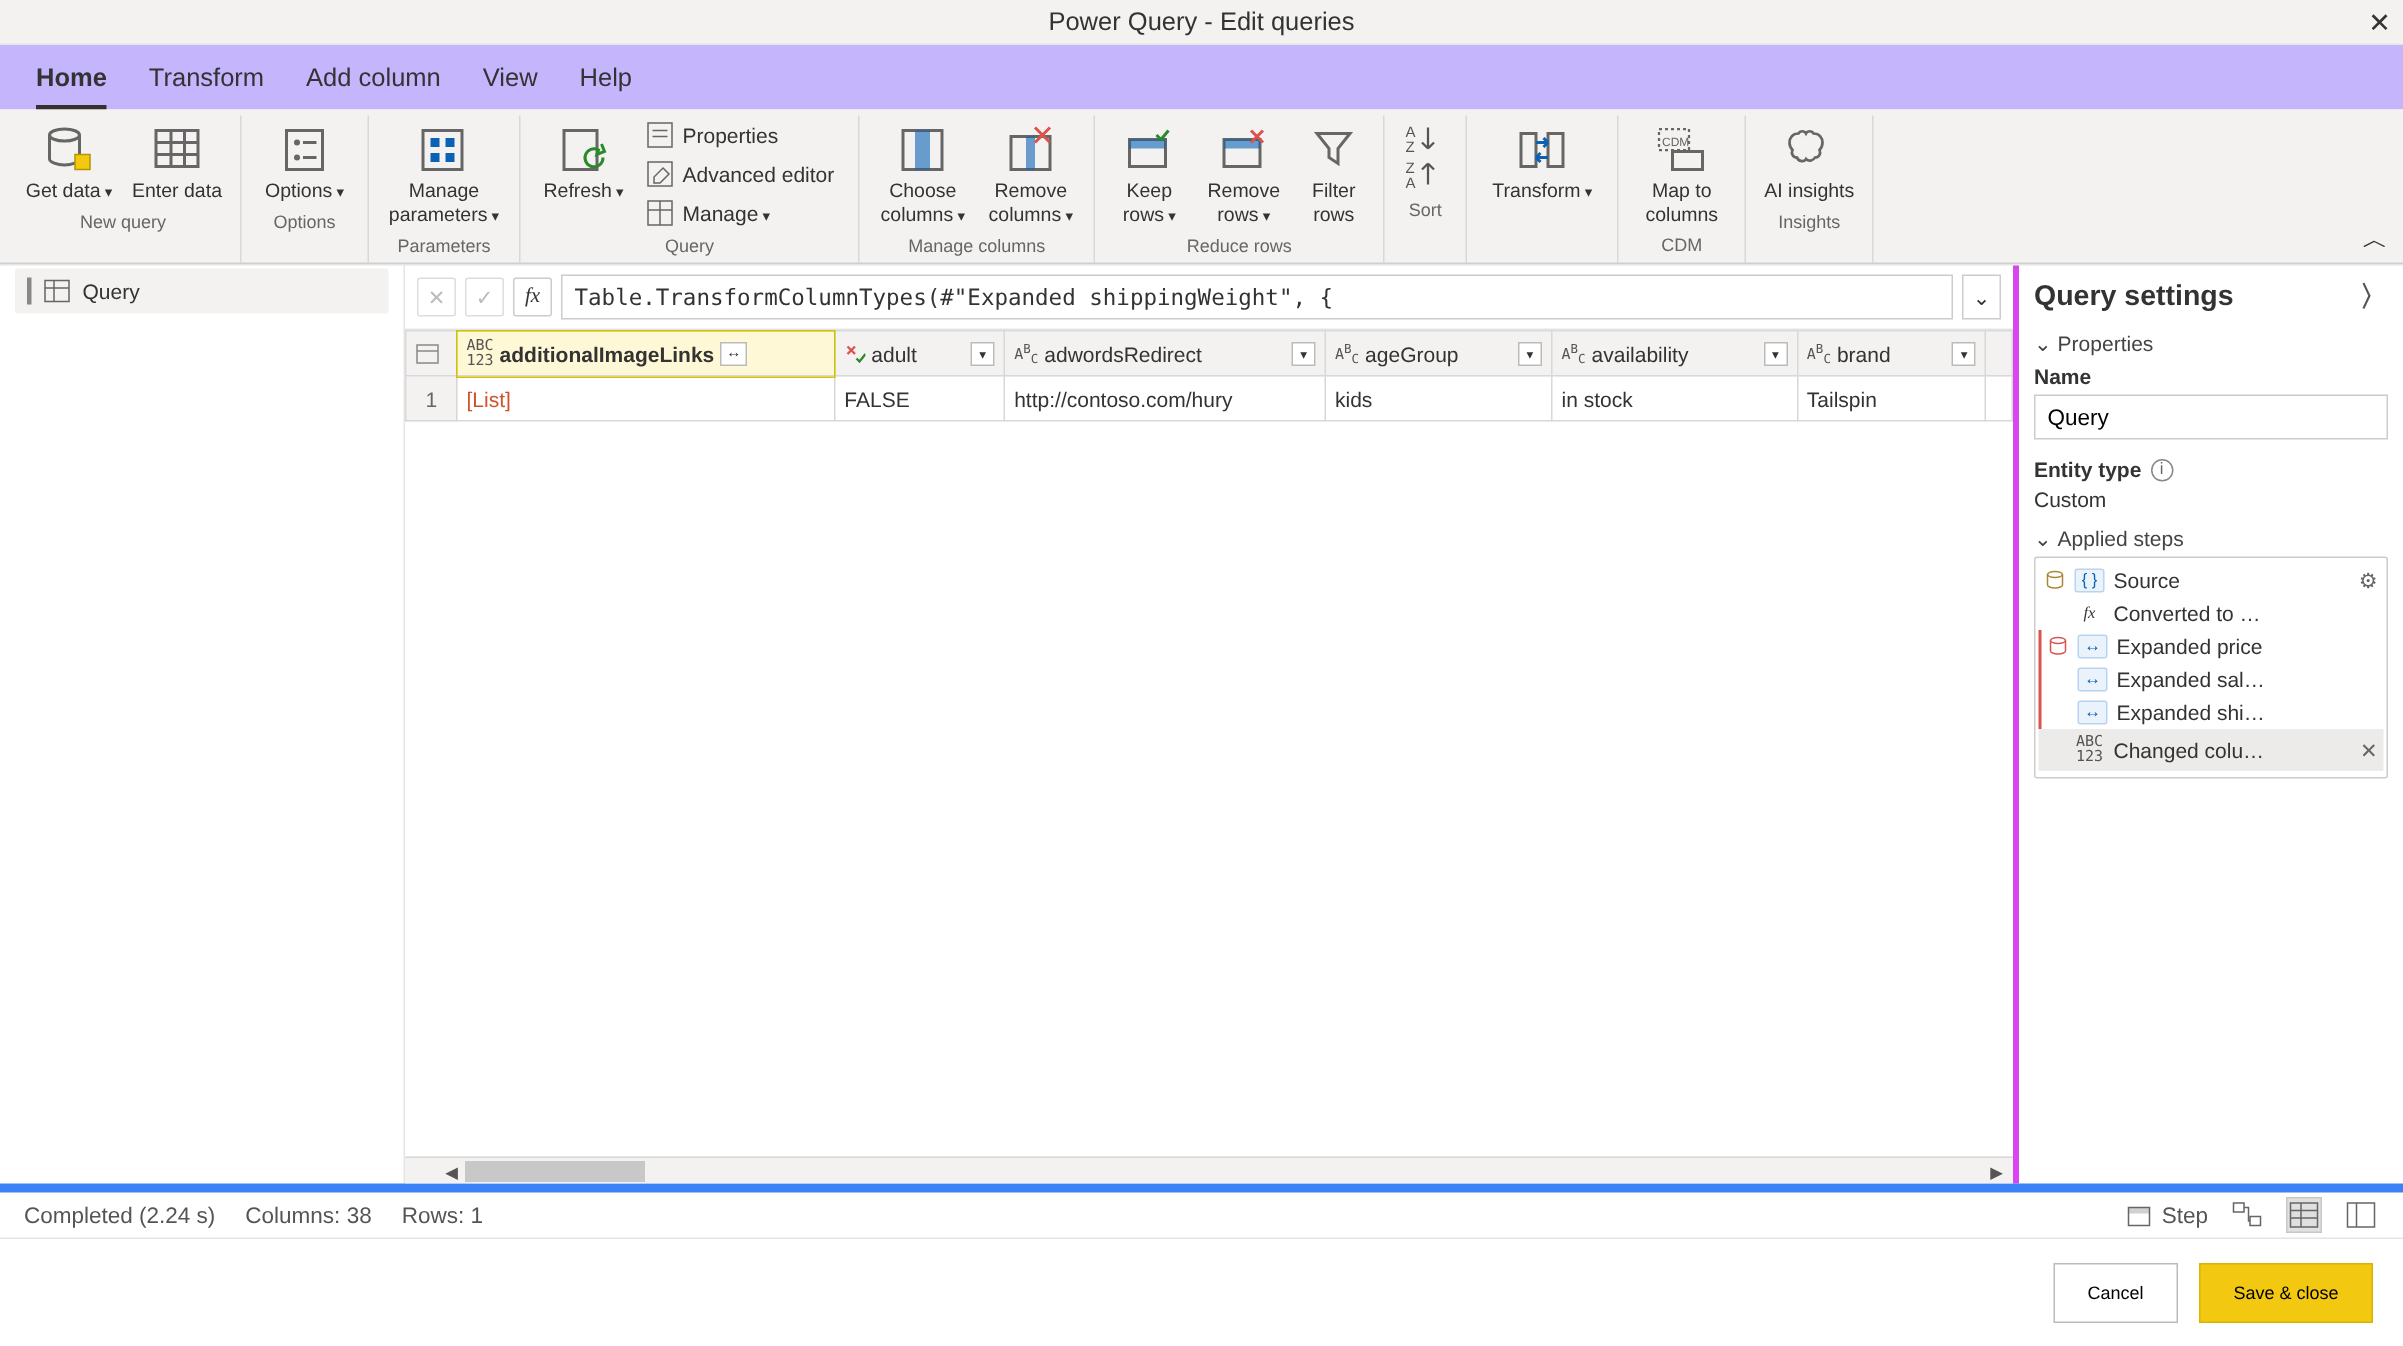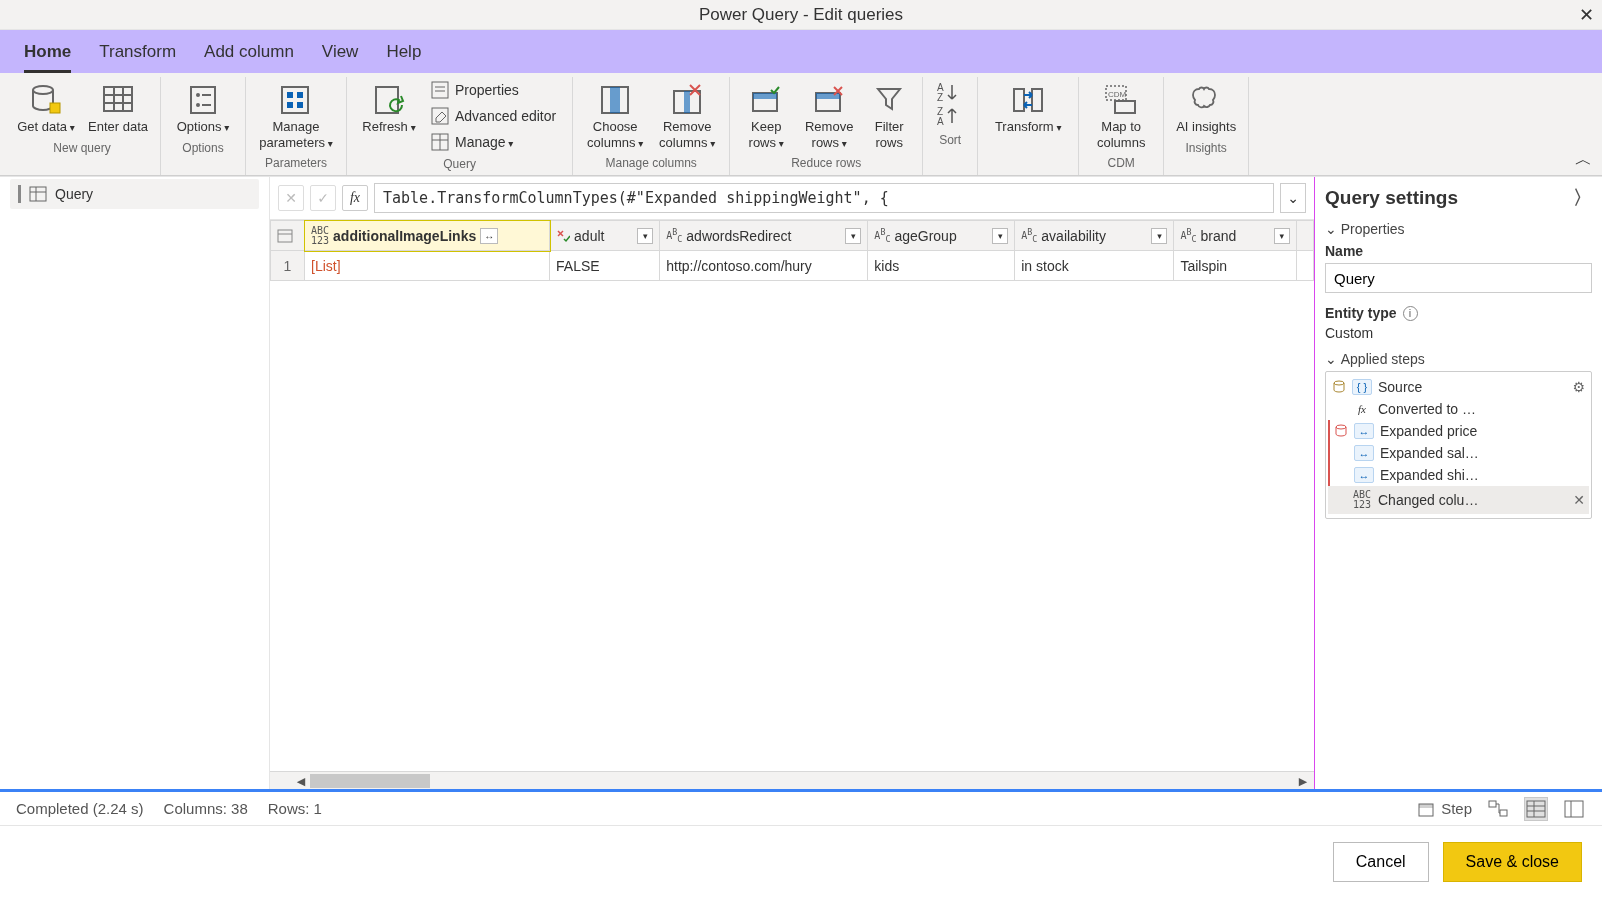--- a/index.html
+++ b/index.html
@@ -48,43 +48,43 @@
   .type-icon { font-size:10px; color:#555; line-height:1; font-family:Consolas,monospace; }
   .filter-btn { margin-left:auto; border:1px solid #bbb; width:16px; height:16px; display:flex; align-items:center; justify-content:center; font-size:9px; background:#fff; cursor:pointer; }
   .expand-btn { border:1px solid #bbb; width:18px; height:16px; display:flex; align-items:center; justify-content:center; font-size:10px; background:#fff; cursor:pointer; }
   .cell-link { color:#d0512c;margin-top:40px; }
   .hscroll { height:18px; background:#f3f2f1; border-top:1px solid #d8d8d8; position:relative; }
   .hscroll .thumb { position:absolute; left:40px; top:2px; width:120px; height:14px; background:#c8c8c8; }
   .hscroll .arrow { position:absolute; top:0; width:18px; height:18px; display:flex; align-items:center; justify-content:center; font-size:11px; color:#555; cursor:pointer;}
   .hscroll .arrow.left { left:22px; }
   .hscroll .arrow.right { right:2px; }
 
-  .settings-pane { width:288px; border-left:1px solid #d946ef; padding:8px 10px; overflow:auto; }
+  .settings-pane { width:260px; border-left:4px solid #d946ef; padding:8px 10px; overflow:auto; }
   .settings-pane .hdr { display:flex; align-items:center; font-size:19px; font-weight:600; }
   .settings-pane .hdr .chev { margin-left:auto; cursor:pointer; color:#555;}
   .section-title { font-size:14px; color:#444; margin:10px 0 4px 0; display:flex; align-items:center; gap:4px; cursor:pointer;}
   .prop-label { font-weight:600; margin:6px 0 4px 0; }
   .text-input { width:100%; border:1px solid #ccc; height:30px; padding:2px 8px; font-size:15px; }
   .steps { border:1px solid #ccc; border-radius:2px; padding:4px 2px; }
   .step { display:flex; align-items:center; gap:6px; padding:3px 4px; cursor:pointer; font-size:14px; }
   .step .gutter { width:14px; display:flex; justify-content:center; color:#a83; }
   .step .sicon { width:20px; display:flex; justify-content:center; color:#0a62b5; border:1px solid #b8d4f0; background:#eaf3fc; font-size:11px; border-radius:2px; padding:1px 0;}
   .step .sicon.abc { border:none; background:none; color:#555; font-family:Consolas,monospace; font-size:10px; line-height:1; }
   .step .gear { margin-left:auto; color:#666; }
   .step .del { margin-left:auto; color:#666; cursor:pointer; }
   .step.selected { background:#edebe9; }
   .redline { border-left:2px solid #d9534f; }
 
-  .statusbar { height:36px; border-top:3px solid #3b82f6; display:flex; align-items:center; padding:5px 16px; font-size:15px; color:#555; gap:20px; }
+  .statusbar { height:36px; border-top:6px solid #3b82f6; display:flex; align-items:center; padding:5px 16px; font-size:15px; color:#555; gap:20px; }
   .statusbar .right { margin-left:auto; display:flex; align-items:center; gap:14px; }
   .sb-icon { width:24px; height:24px; border:1px solid transparent; display:flex; align-items:center; justify-content:center; cursor:pointer; }
   .sb-icon.active { background:#e0e0e0; border-color:#c8c8c8; }
 
   .footer { height:72px; border-top:1px solid #e5e5e5; display:flex; align-items:center; justify-content:flex-end; padding:0 20px; gap:14px; }
-  .btn { height:40px; padding:0 22px; font-size:16px; border:1px solid #bbb; background:#fff; cursor:pointer; }
+  .btn { height:40px; padding:0 22px; font-size:12px; border:1px solid #bbb; background:#fff; cursor:pointer; }
   .btn.primary { background:#F2C811; border-color:#d9b400; }
 
   svg { display:block; }
 </style>
 </head>
 <body>
 
 <div class="titlebar">
   <div class="title">Power Query - Edit queries</div>
   <div class="close">✕</div>
@@ -519,21 +519,21 @@
       </div>
     </div>
   </div>
 </div>
 
 <div class="statusbar">
   <span>Completed (2.24 s)</span>
   <span>Columns: 38</span>
   <span>Rows: 1</span>
   <div class="right">
-    <span style="display:flex;align-items:flex-start;gap:6px;">
+    <span style="display:flex;align-items:center;gap:6px;">
       <svg width="18" height="18">
           <rect x="2" y="4" width="14" height="12" fill="none" stroke="#666"></rect>
           <rect x="2" y="4" width="14" height="4" fill="#666" opacity="0.3"></rect>
         </svg>
       <span>Step</span>
     </span>
     <div class="sb-icon">
         <svg width="20" height="18">
           <rect x="1" y="1" width="7" height="6" fill="none" stroke="#666"></rect>
           <rect x="12" y="10" width="7" height="6" fill="none" stroke="#666"></rect>

